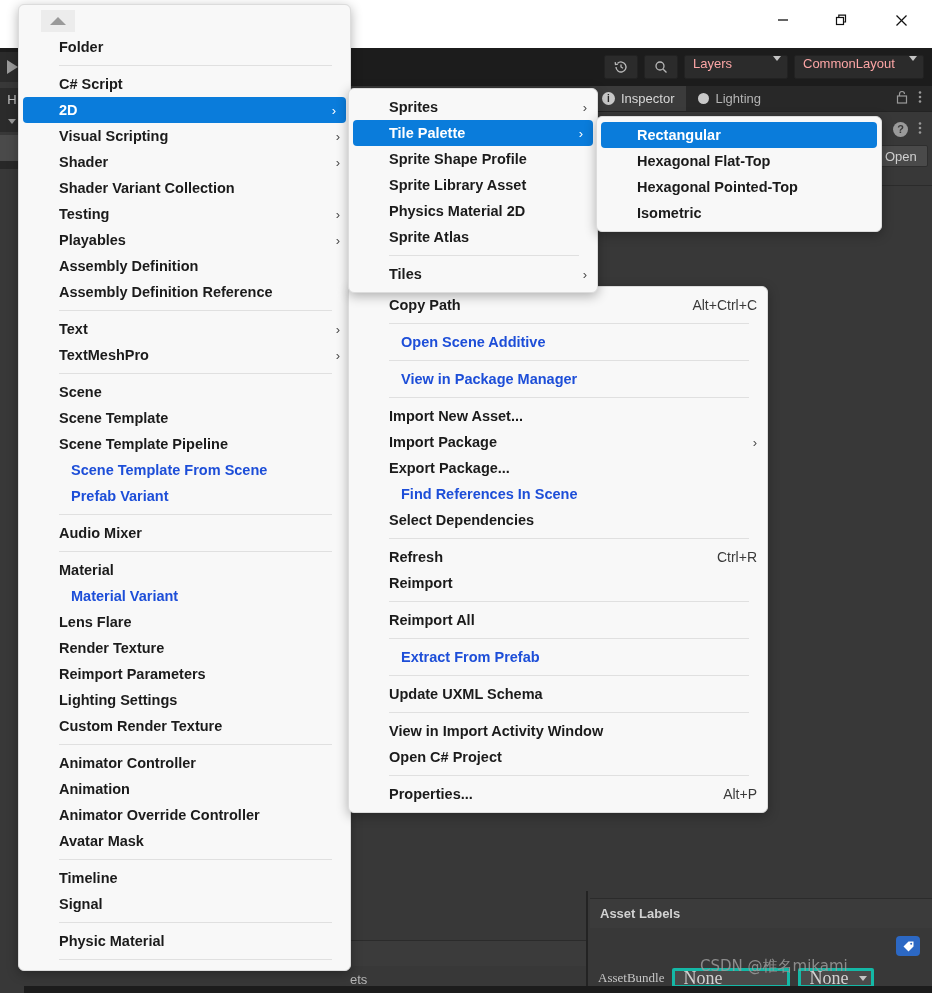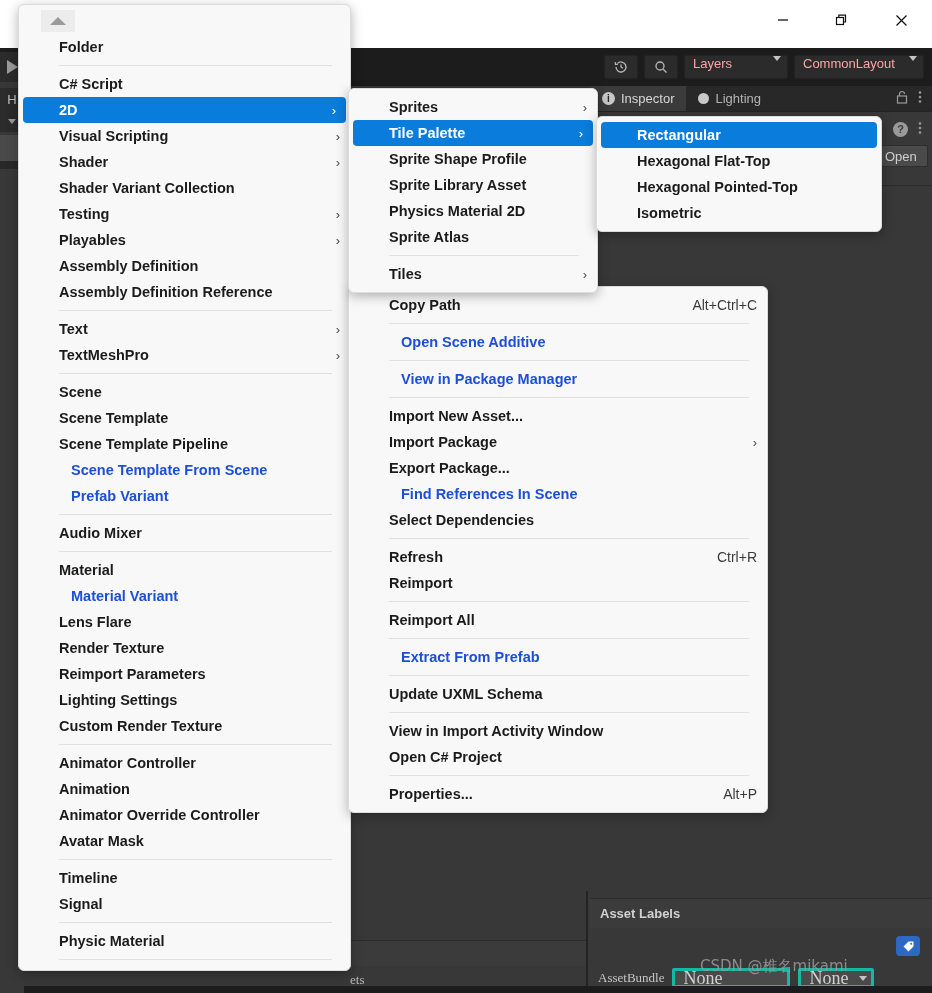--- a/index.html
+++ b/index.html
@@ -142,21 +142,21 @@
 
   
   .project-bottom {
     position:absolute; left:348px; top:940px; width:240px; height:28px;
     background:#3b3b3b; border-top:1px solid #2b2b2b;
   }
   .project-bottom2 {
     position:absolute; left:348px; top:966px; width:240px; height:27px;
     background:#383838;
     display:flex; align-items:center; padding-left:2px;
-    color:#b6b6b6; font-size:13px;font-family:Liberation Serif, serif;
+    color:#b6b6b6; font-size:13px;
   }
   .vsplit {
     position:absolute; left:586px; top:891px; width:2px; height:102px; background:#232323;
   }
   .statusbar {
     position:absolute; left:0; top:986px; width:932px; height:7px; background:#1c1c1c;
   }
 
   
   .left-dark { position:absolute; left:0; top:48px; width:24px; height:945px; background:#383838; }

